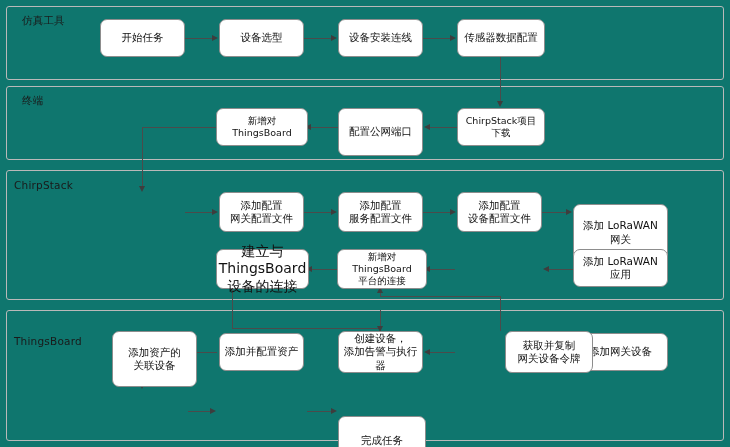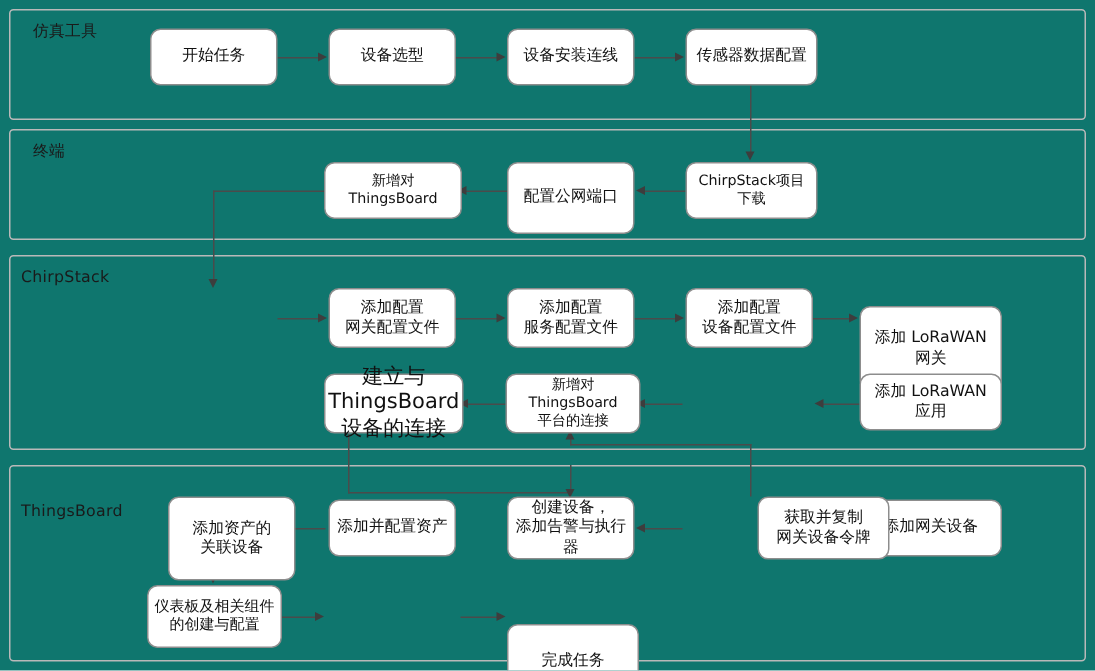--- a/index.html
+++ b/index.html
@@ -194,17 +194,15 @@
 
   <div class="node" style="left:573px;top:333px;width:95px;height:38px;">添加网关设备</div>
   <div class="node" style="left:457px;top:331px;width:88px;height:42px;margin-left:48px;">获取并复制
 网关设备令牌</div>
   <div class="node" style="left:338px;top:331px;width:85px;height:42px;">创建设备，
 添加告警与执行器</div>
   <div class="node" style="left:219px;top:333px;width:85px;height:38px;text-align:center;">添加并配置资产</div>
   <div class="node" style="left:112px;top:331px;width:85px;height:56px;">添加资产的
 关联设备</div>
 
-  <div class="node" style="left:98px;top:390px;width:90px;height:42px;font-size:10px;">仪表板及相关组件
-的创建与配置</div>
   <div class="node" style="left:338px;top:416px;width:88px;height:49px;">完成任务</div>
 
 </div>
 
 </body></html>

